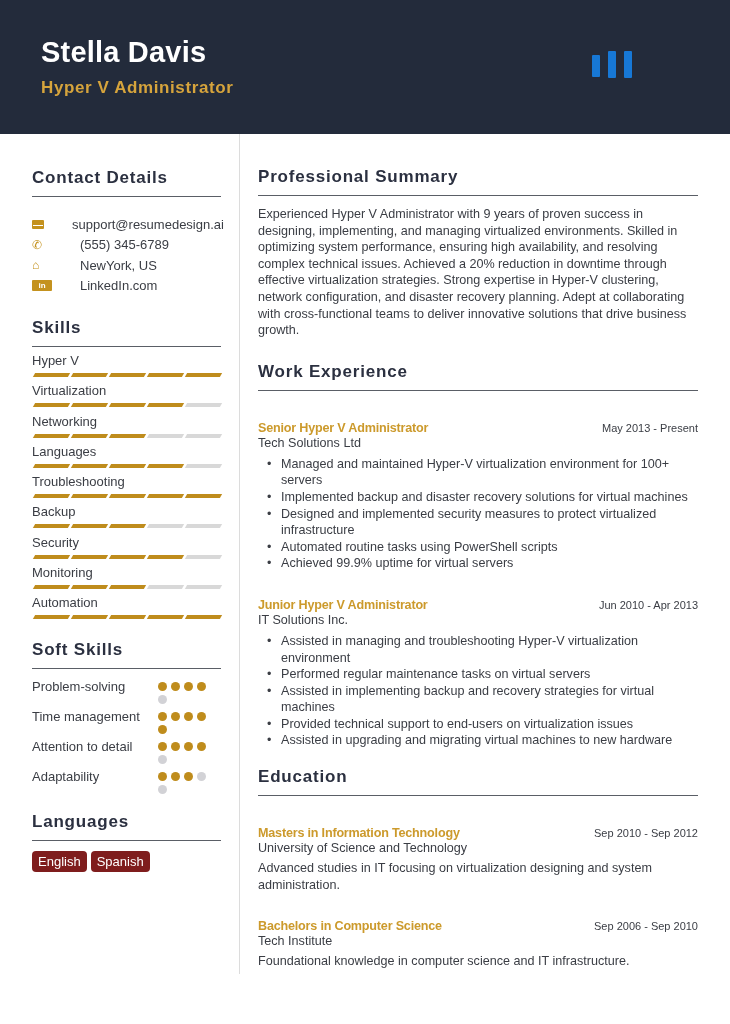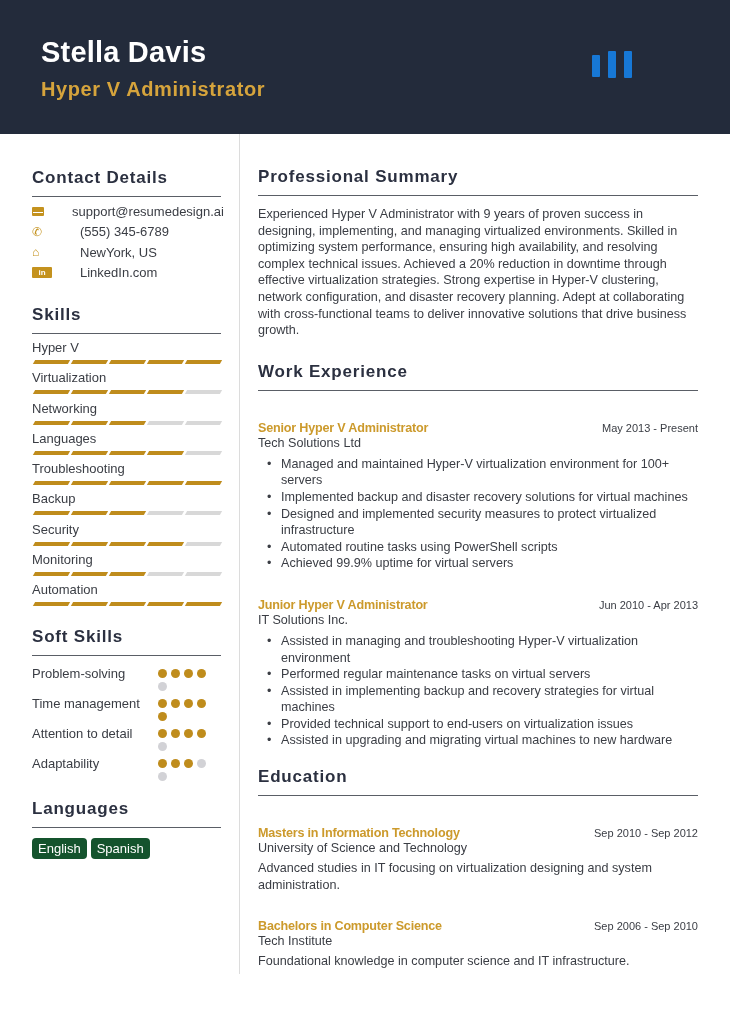--- a/index.html
+++ b/index.html
@@ -1,34 +1,34 @@
 <!DOCTYPE html>
 <html><head>
   <meta charset="utf-8">
   <style>
     * { box-sizing: border-box; margin: 0; padding: 0; }
     html, body { width: 730px; height: 1024px; background: #ffffff; overflow: hidden; }
     body { font-family: "Liberation Sans", sans-serif; color: #2b2f36; position: relative; }
 
     .header { position: absolute; left: 0; top: 0; width: 730px; height: 134px; background: #232b3b; }
     .header .name { position: absolute; left: 41px; top: 36px; font-size: 29px; font-weight: bold; color: #ffffff; letter-spacing: 0.2px; }
-    .header .role { position: absolute; left: 41px; top: 78px; font-size: 20px; font-weight: bold; color: #d6a43c; letter-spacing: 0.6px; }
+    .header .role { position: absolute; left: 41px; top: 78px; font-size: 17px; font-weight: bold; color: #d6a43c; letter-spacing: 0.6px; }
     .logo { position: absolute; left: 592px; top: 51px; width: 44px; height: 28px; }
     .logo span { position: absolute; bottom: 0; width: 8px; background: #1778d6; border-radius: 1px; }
     .logo .b1 { left: 0; top: 4px; height: 22px; }
     .logo .b2 { left: 16px; top: 0; height: 27px; }
     .logo .b3 { left: 32px; top: 0; height: 27px; }
 
     .vdivider { position: absolute; left: 239px; top: 134px; width: 1px; height: 840px; background: #dcdcdc; }
 
     .sidebar { position: absolute; left: 32px; top: 134px; width: 189px; }
     .sec-title { font-size: 17px; font-weight: bold; color: #2b3040; letter-spacing: 0.8px; padding-bottom: 8px; border-bottom: 1.5px solid #5a5e66; }
 
     .contact { margin-top: 34px; }
-    .contact .sec-title { margin-bottom: 4px; }
+    .contact .sec-title { margin-bottom: 17px; }
     .contact-item { display: flex; align-items: center; height: 20.5px; font-size: 13px; color: #3a3d44; gap: 28px; }
     .contact-item .ic { width: 20px; color: #c4921e; font-size: 12px; display: inline-flex; align-items: center; }
     .ic-mail { width: 12px; height: 9px; background: #c4921e; border-radius: 1px; position: relative; }
     .ic-mail:after { content: ""; position: absolute; left: 1px; top: 0; width: 10px; height: 5px; border-bottom: 1.5px solid #fff; border-left: none; }
     .ic-in { width: 27px; height: 11px; background: #c4921e; color: #fff; font-size: 8px; font-weight: bold; display: inline-flex; align-items: center; justify-content: center; border-radius: 1px; }
 
     .skills { margin-top: 22px; }
     .skills .sec-title { margin-bottom: 6px; }
     .skill { height: 30.3px; }
     .skill .lbl { font-size: 13px; color: #3a3d44; height: 17px; line-height: 16px; }
@@ -40,21 +40,21 @@
     .soft .sec-title { margin-bottom: 10px; }
     .soft-item { display: flex; font-size: 13px; color: #3a3d44; margin-bottom: 5px; }
     .soft-item .lbl { width: 126px; line-height: 16px; }
     .dots { width: 52px; display: flex; flex-wrap: wrap; gap: 4px 4px; padding-top: 3px; }
     .dots span { width: 9px; height: 9px; border-radius: 50%; background: #d2d2d6; }
     .dots span.on { background: #bf8c1c; }
 
     .langs { margin-top: 18px; }
     .langs .sec-title { margin-bottom: 10px; }
     .lang-list { display: flex; gap: 4px; }
-    .lang { background: #14532d; color: #ffffff; font-size: 13px; padding: 3px 6px; border-radius: 4px; line-height: 15px; }
+    .lang { background: #7f1d1d; color: #ffffff; font-size: 13px; padding: 3px 6px; border-radius: 4px; line-height: 15px; }
 
     .main { position: absolute; left: 258px; top: 134px; width: 440px; }
     .main .sec-title { margin-bottom: 10px; }
     .summary { margin-top: 33px; }
     .summary p { font-size: 12.6px; line-height: 16.6px; color: #3a3d44; }
     .work { margin-top: 23px; }
     .job { margin-bottom: 6px; }
     .job-head { display: flex; justify-content: space-between; align-items: baseline; }
     .job-title { font-size: 12.6px; font-weight: bold; color: #cc9a2c; letter-spacing: -0.2px; margin-top: 20px; }
     .job-date { font-size: 11px; color: #3a3d44; }

